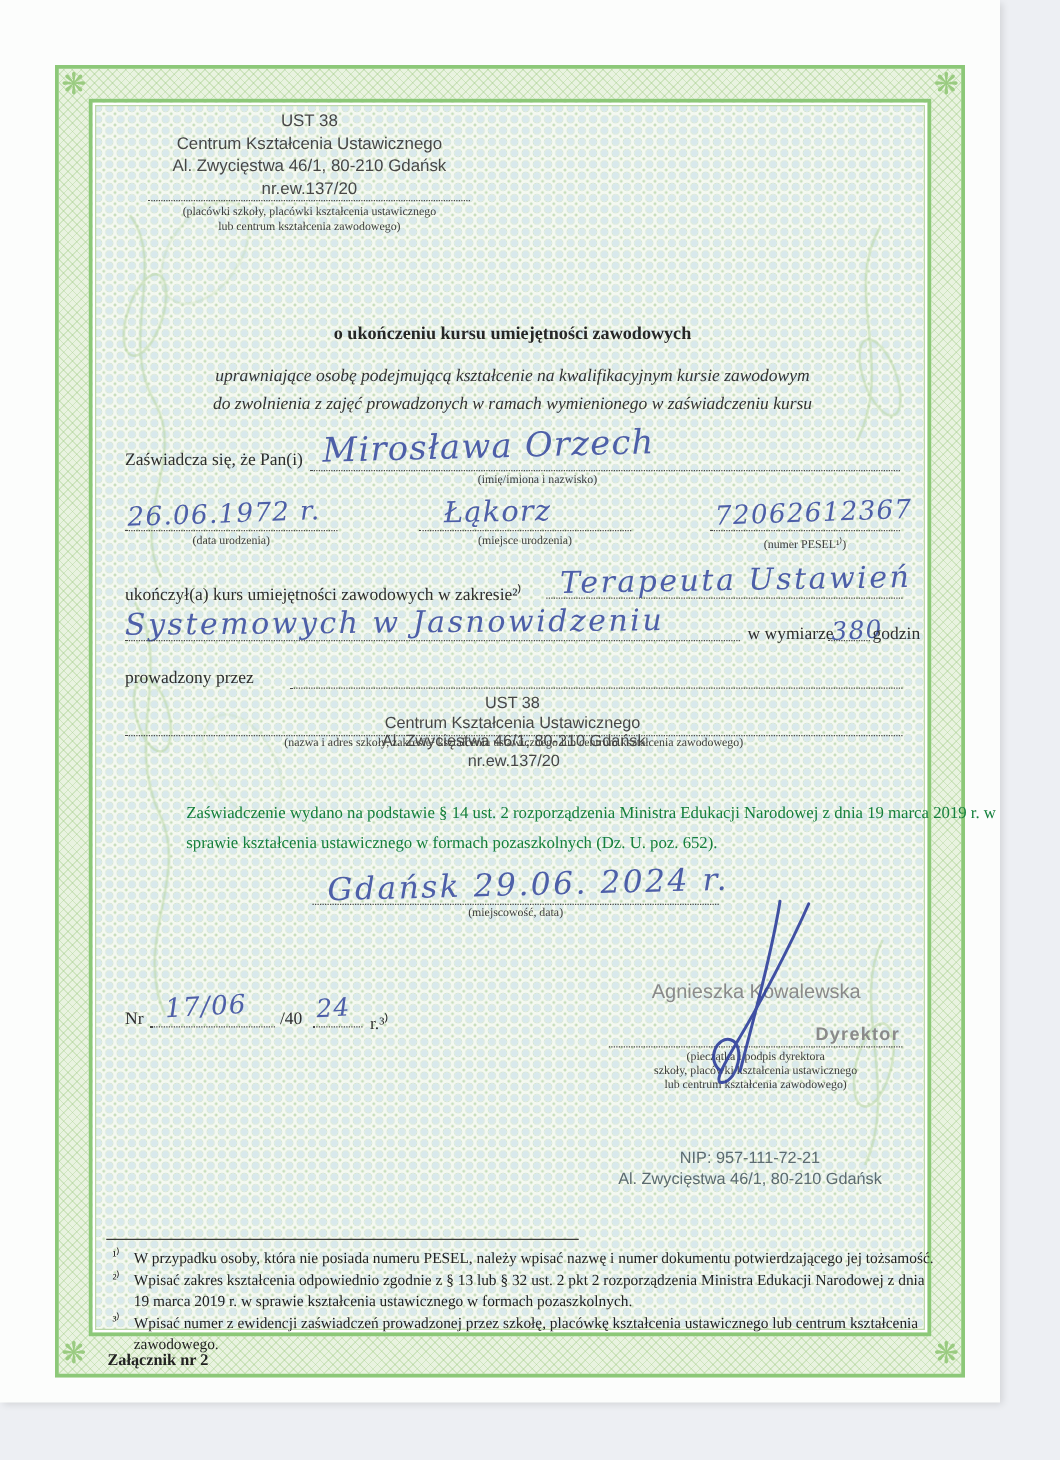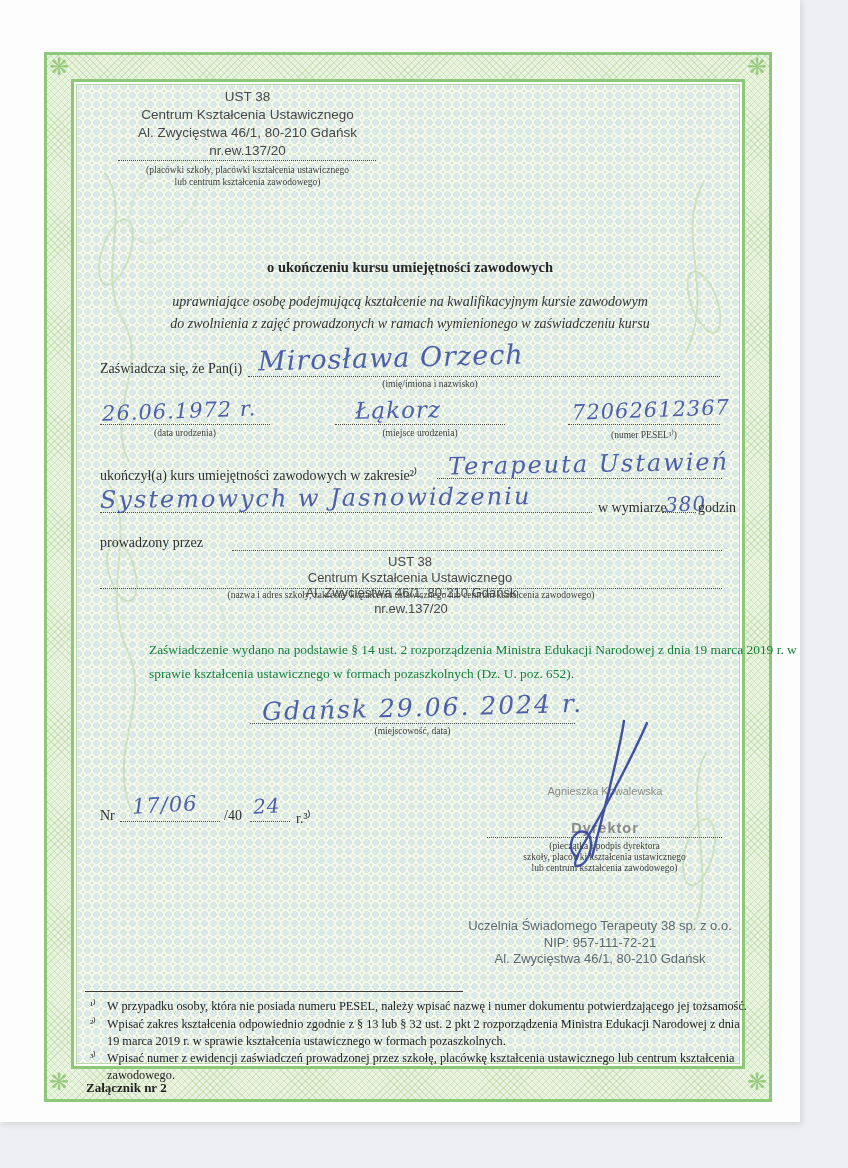--- a/index.html
+++ b/index.html
@@ -147,22 +147,22 @@
   <div class="t serif center cap" style="left:100px;top:590px;width:622px;">(nazwa i adres szkoły, zakresie² kształcenia ustawicznego lub centrum kształcenia zawodowego)</div>
   <div class="t sans center" style="left:100px;top:585px;width:622px;font-size:13px;color:#474747;">Al. Zwycięstwa 46/1, 80-210 Gdańsk</div>
   <div class="t sans center" style="left:100px;top:601px;width:622px;font-size:13px;color:#474747;">nr.ew.137/20</div>
 
   <div class="t serif wrap" style="left:104px;top:638px;width:650px;font-size:13.4px;line-height:24px;color:#15803d;margin-left:45px;">Zaświadczenie wydano na podstawie § 14 ust. 2 rozporządzenia Ministra Edukacji Narodowej z dnia 19 marca 2019 r. w sprawie kształcenia ustawicznego w formach pozaszkolnych (Dz. U. poz. 652).</div>
 
   <div class="hand" style="left:262px;top:693px;font-size:25px;transform:rotate(-1.5deg);letter-spacing:2px;">Gdańsk  29.06. 2024 r.</div>
   <div class="dot" style="left:250px;top:723px;width:325px;"></div>
   <div class="t serif center cap" style="left:250px;top:726px;width:325px;">(miejscowość, data)</div>
 
-  <div class="t sans gray center" style="left:490px;top:785px;width:230px;font-size:11px;">Agnieszka Kowalewska</div>
-  <div class="t sans gray center" style="left:490px;top:820px;width:230px;font-size:14.5px;font-weight:bold;letter-spacing:1px;">Dyrektor</div>
+  <div class="t sans gray center" style="left:490px;top:785px;width:230px;font-size:16px;">Agnieszka Kowalewska</div>
+  <div class="t sans gray center" style="left:490px;top:820px;width:230px;font-size:14.5px;font-weight:bold;letter-spacing:1px;text-align:right;">Dyrektor</div>
   <div class="dot" style="left:487px;top:837px;width:235px;"></div>
   <div class="t serif center cap" style="left:487px;top:841px;width:235px;line-height:11px;">
     <div>(pieczątka i podpis dyrektora</div>
     <div>szkoły, placówki kształcenia ustawicznego</div>
     <div>lub centrum kształcenia zawodowego)</div>
   </div>
   <svg style="position:absolute;left:520px;top:715px;" width="170" height="165" viewBox="0 0 170 165">
     <g fill="none" stroke="#2e3f9c" stroke-width="2.4" stroke-linecap="round" opacity="0.9">
       <path d="M127 8 C 112 42 88 88 70 118 C 60 135 50 152 58 151 C 71 149 76 121 65 117 C 54 113 44 133 57 142"></path>
       <path d="M104 6 C 98 44 84 96 72 142"></path>
@@ -171,21 +171,20 @@
 
   <div class="t serif" style="left:100px;top:808px;font-size:14px;">Nr</div>
   <div class="hand" style="left:132px;top:793px;font-size:21px;transform:rotate(-3deg);">17/06</div>
   <div class="dot" style="left:120px;top:821px;width:100px;"></div>
   <div class="t serif" style="left:224px;top:808px;font-size:14px;">/40</div>
   <div class="hand" style="left:253px;top:794px;font-size:20px;transform:rotate(-3deg);">24</div>
   <div class="dot" style="left:250px;top:821px;width:40px;"></div>
   <div class="t serif" style="left:296px;top:808px;font-size:14px;">r.³⁾</div>
 
   <div class="t sans center" style="left:450px;top:918px;width:300px;font-size:13px;line-height:16.5px;color:#5c6b70;">
-    <div>Uczelnia Świadomego Terapeuty 38 sp. z o.o.</div>
     <div>NIP: 957-111-72-21</div>
     <div>Al. Zwycięstwa 46/1, 80-210 Gdańsk</div>
   </div>
 
   <div style="position:absolute;left:85px;top:991px;width:378px;border-top:1.6px solid #3a3a3a;"></div>
   <div class="fn" style="left:107px;top:998px;width:640px;">
     <span class="mk">¹⁾</span>
     <span>W przypadku osoby, która nie posiada numeru PESEL, należy wpisać nazwę i numer dokumentu potwierdzającego jej tożsamość.</span>
   </div>
   <div class="fn" style="left:107px;top:1016px;width:640px;">

